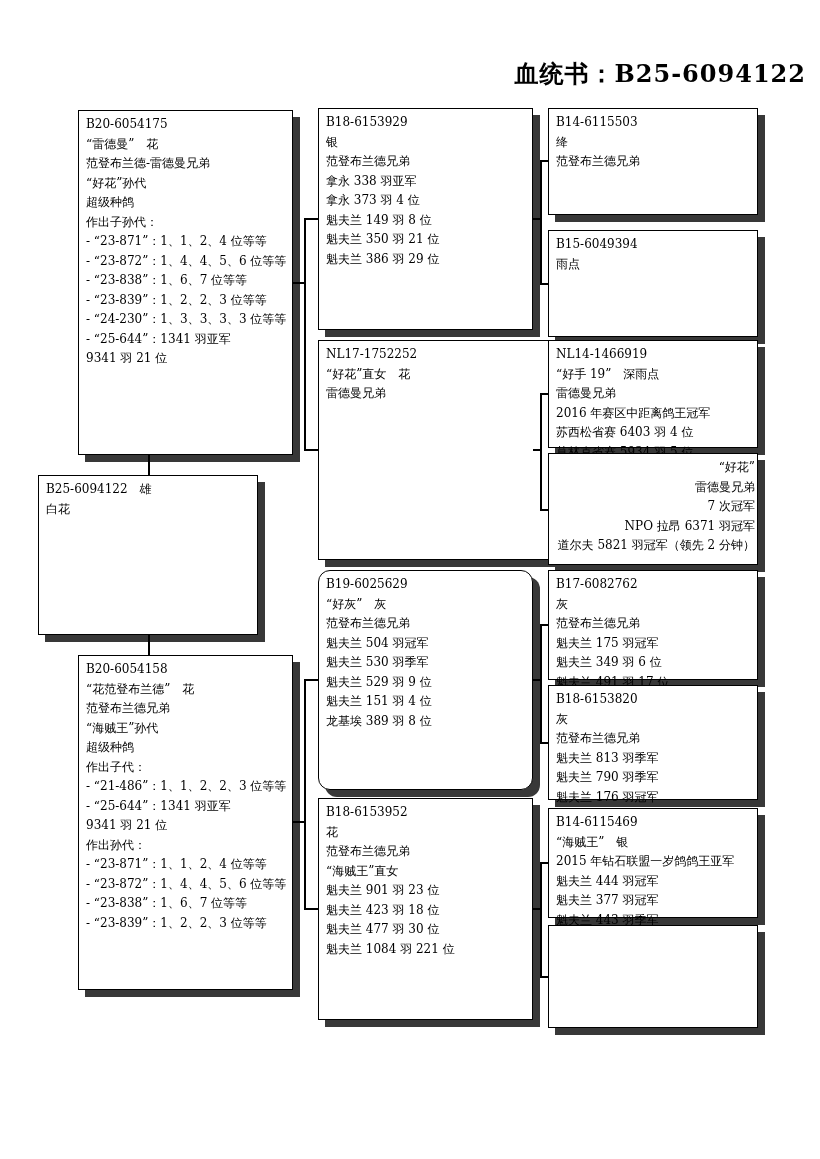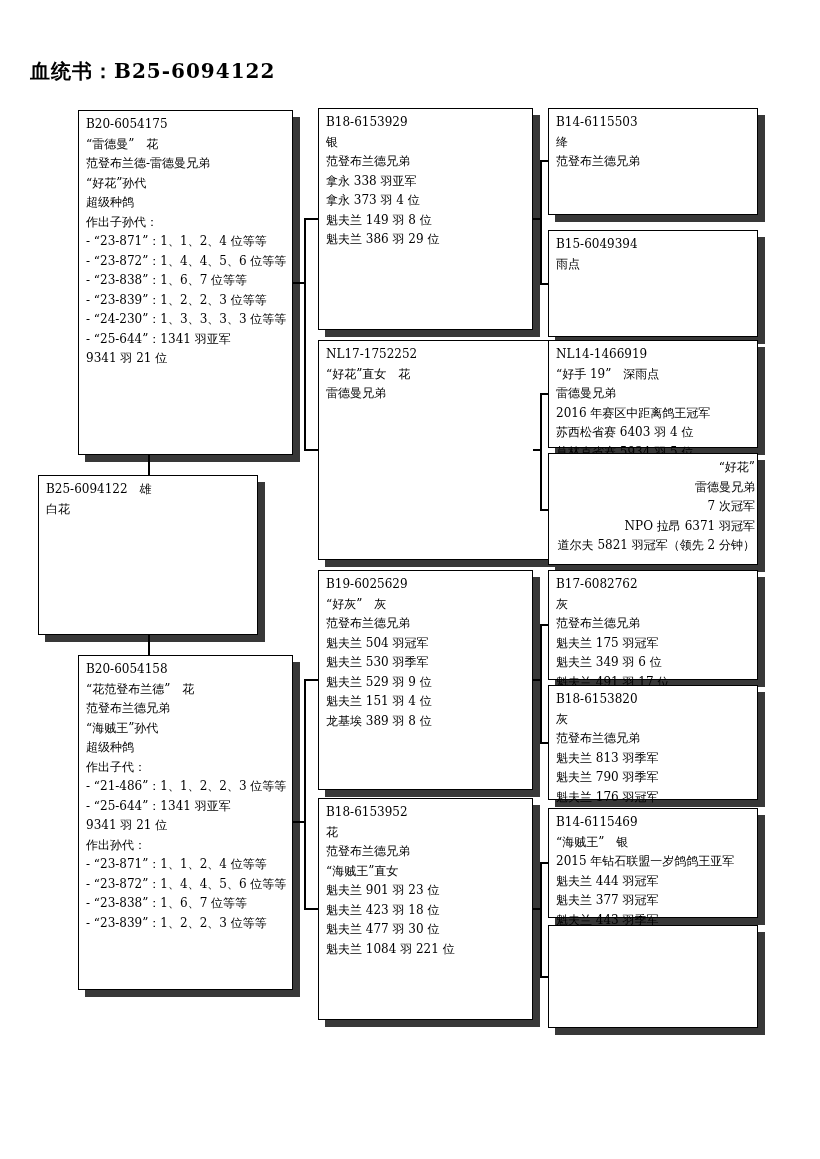--- a/index.html
+++ b/index.html
@@ -1,22 +1,22 @@
 <!DOCTYPE html>
 <html><head>
 <meta charset="utf-8">
 <style>
   html,body{margin:0;padding:0;background:#fff;}
   .page{
     position:relative;width:820px;height:1159px;background:#ffffff;overflow:hidden;
     font-family:"DejaVu Serif","Liberation Serif",serif;color:#000;
   }
   .title{
-    position:absolute;top:58px;left:30px;width:790px;text-align:left;
-    font-size:20px;font-weight:bold;letter-spacing:1px;
+    position:absolute;top:58px;left:16px;width:790px;text-align:right;
+    font-size:24px;font-weight:bold;letter-spacing:1px;
   }
   .box{
     position:absolute;box-sizing:border-box;background:#fff;
     border:1.5px solid #000;box-shadow:7px 7px 0 0 #383838;
     padding:4px 2px 16px 7px;font-size:12px;line-height:19.5px;
   }
   .box .line{white-space:nowrap;}
   .conn{position:absolute;background:#000;}
 </style>
 </head>
@@ -63,28 +63,29 @@
       <div class="line">- “23-839”：1、2、2、3 位等等</div>
     </div>
 
   <div class="box" style="left:318px;top:108px;width:215px;height:222px;">
       <div class="line">B18-6153929</div>
       <div class="line">银</div>
       <div class="line">范登布兰德兄弟</div>
       <div class="line">拿永 338 羽亚军</div>
       <div class="line">拿永 373 羽 4 位</div>
       <div class="line">魁夫兰 149 羽 8 位</div>
+      <div class="line">魁夫兰 350 羽 21 位</div>
       <div class="line">魁夫兰 386 羽 29 位</div>
     </div>
   <div class="box" style="left:318px;top:340px;width:242px;height:220px;">
       <div class="line">NL17-1752252</div>
       <div class="line">“好花”直女　花</div>
       <div class="line">雷德曼兄弟</div>
     </div>
-  <div class="box" style="left:318px;top:570px;width:215px;height:220px;">
+  <div class="box" style="left:318px;top:570px;width:215px;height:220px;border-radius:12px;">
       <div class="line">B19-6025629</div>
       <div class="line">“好灰”　灰</div>
       <div class="line">范登布兰德兄弟</div>
       <div class="line">魁夫兰 504 羽冠军</div>
       <div class="line">魁夫兰 530 羽季军</div>
       <div class="line">魁夫兰 529 羽 9 位</div>
       <div class="line">魁夫兰 151 羽 4 位</div>
       <div class="line">龙基埃 389 羽 8 位</div>
     </div>
   <div class="box" style="left:318px;top:798px;width:215px;height:222px;">

